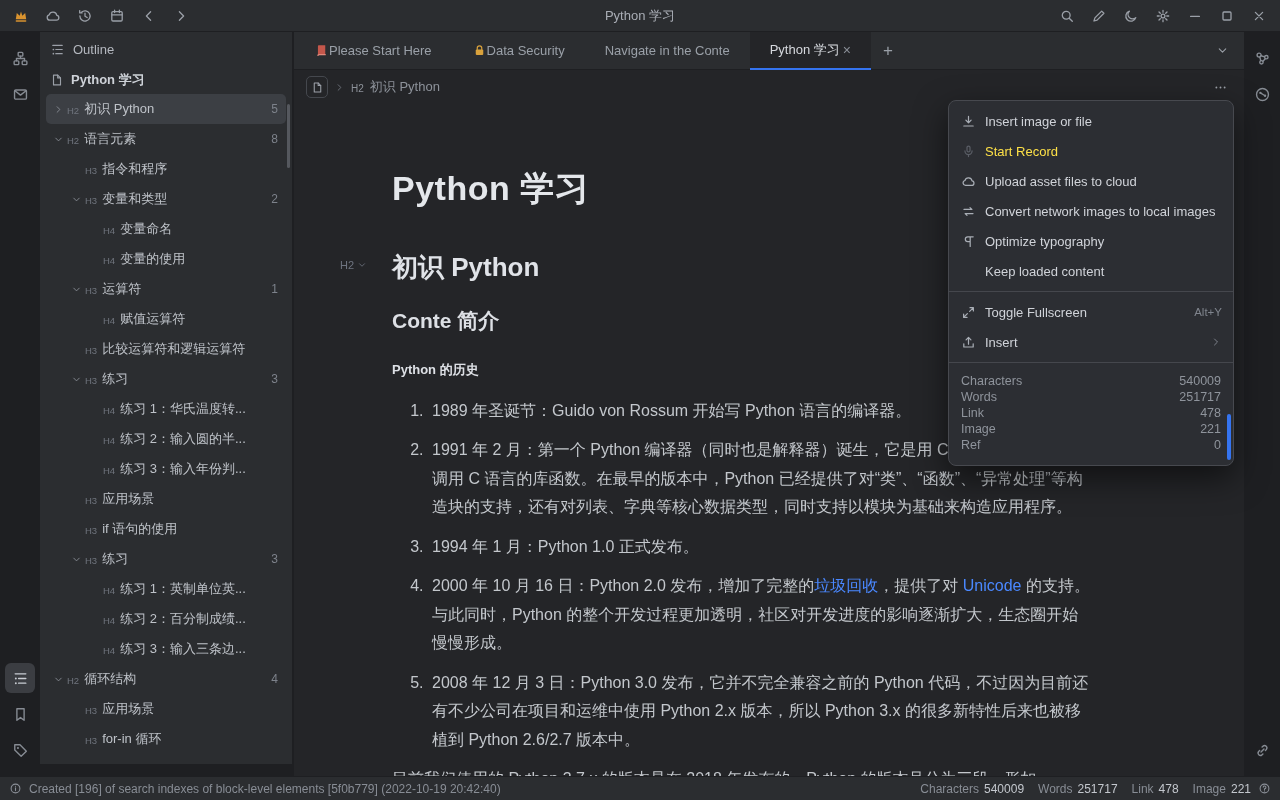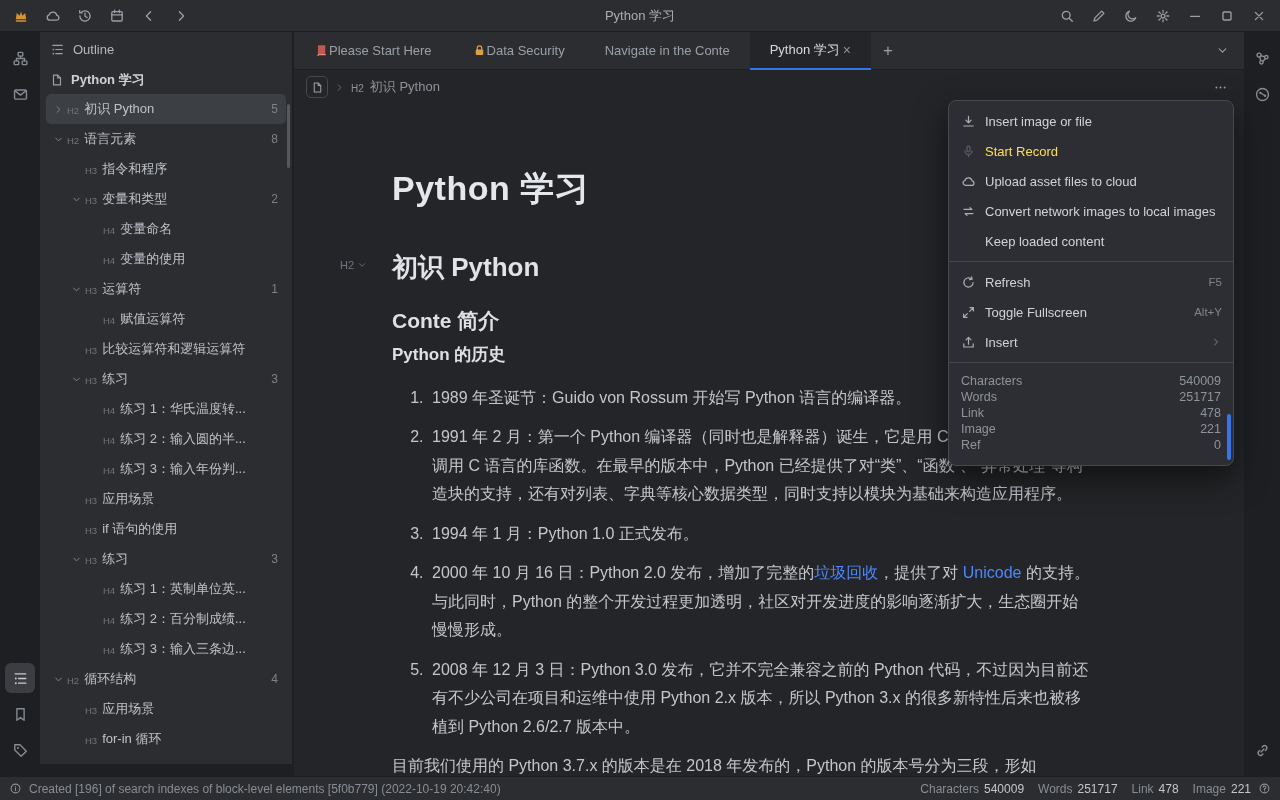--- a/index.html
+++ b/index.html
@@ -63,21 +63,21 @@
   .bc-more{margin-left:auto;color:#9ba0a8;width:24px;height:24px;display:flex;align-items:center;justify-content:center}
   .bc-more svg{width:15px;height:15px}
 
   .content{position:absolute;top:72px;left:0;right:0;bottom:0;overflow:hidden;padding:62px 0 0 98px}
   .doc-title{font-size:34px;font-weight:700;color:#e4e7eb;letter-spacing:.5px}
   .h2-wrap{position:relative;margin-top:38px}
   .h2-gutter{position:absolute;left:-52px;top:9px;display:flex;align-items:center;gap:3px;color:#6e7480;font-size:11px}
   .h2-gutter svg{width:10px;height:10px}
   h2.ed{font-size:26px;font-weight:700;color:#e0e3e8}
   h3.ed{font-size:21px;font-weight:700;color:#dde0e5;margin-top:22px}
-  h4.ed{font-size:17px;font-weight:700;color:#dde0e5;margin-top:8px}
+  h4.ed{font-size:13px;font-weight:700;color:#dde0e5;margin-top:26px}
   ol.ed{width:700px;margin-top:18px;padding-left:36px;font-size:16px;line-height:1.78;color:#c3c7cc}
   ol.ed li{margin-bottom:11px;padding-left:4px}
   a.link{color:#4a88ff;text-decoration:none;cursor:pointer}
   p.partial{width:700px;font-size:16px;line-height:1.78;color:#c3c7cc;margin-top:6px}
 
   
   .menu{position:absolute;left:948px;top:100px;width:286px;background:#2c2e33;border:1px solid #47494f;border-radius:8px;box-shadow:0 12px 32px rgba(0,0,0,.55);padding:5px 0;z-index:40}
   .m-item{height:30px;display:flex;align-items:center;gap:9px;padding:0 11px;font-size:13px;color:#d0d3d9;white-space:nowrap}
   .m-ic{width:16px;height:16px;flex:none;color:#a9aeb6;display:flex;align-items:center;justify-content:center}
   .m-ic svg{width:15px;height:15px}
@@ -541,34 +541,32 @@
     </div>
     <div class="m-item">
       <span class="m-ic">
         <svg viewBox="0 0 16 16" fill="none" stroke="currentColor" stroke-width="1.3" stroke-linecap="round" stroke-linejoin="round">
           <path d="M3.2 5.8h8.4l-2-2M12.8 10.2H4.4l2 2"></path>
         </svg>
       </span>
       <span class="m-label">Convert network images to local images</span>
     </div>
     <div class="m-item">
+      <span class="m-ic">
+        <svg viewBox="0 0 16 16" fill="none" stroke="currentColor" stroke-width="1.3" stroke-linecap="round" stroke-linejoin="round">
+          <path d="M9.8 13.2V3h3.2M9.8 3H7.2a2.6 2.6 0 0 0 0 5.2h2.6"></path>
+        </svg>
+      </span>
+      <span class="m-label">Optimize typography</span>
+    </div>
+    <div class="m-item">
       <span class="m-ic"></span>
       <span class="m-label">Keep loaded content</span>
     </div>
     <div class="m-sep"></div>
-    <div class="m-item">
-      <span class="m-ic">
-        <svg viewBox="0 0 16 16" fill="none" stroke="currentColor" stroke-width="1.3" stroke-linecap="round" stroke-linejoin="round">
-          <path d="M12.9 8A4.9 4.9 0 1 1 11 4.1"></path>
-          <path d="M11.4 1.9l.4 2.6-2.6.4"></path>
-        </svg>
-      </span>
-      <span class="m-label">Refresh</span>
-      <span class="m-extra">F5</span>
-    </div>
     <div class="m-item">
       <span class="m-ic">
         <svg viewBox="0 0 16 16" fill="none" stroke="currentColor" stroke-width="1.3" stroke-linecap="round" stroke-linejoin="round">
           <path d="M9.6 2.8h3.6v3.6M13 3 9.2 6.8M6.4 13.2H2.8V9.6M3 13l3.8-3.8"></path>
         </svg>
       </span>
       <span class="m-label">Toggle Fullscreen</span>
       <span class="m-extra">Alt+Y</span>
     </div>
     <div class="m-item">

